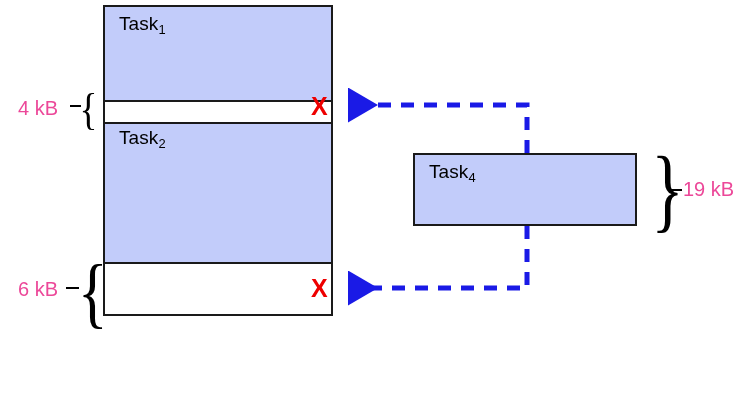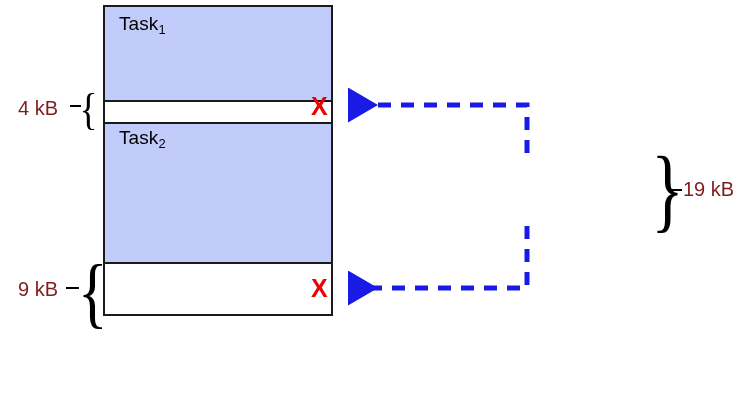--- a/index.html
+++ b/index.html
@@ -74,21 +74,21 @@
     border: 2px solid #1a1a1a;
     background: #c2ccfa;
     z-index: 6;
   }
 
   .size-label {
     position: absolute;
     font-size: 20px;
     line-height: 1;
     white-space: nowrap;
-    color: #7f1d1d;
+    color: #ec4899;
   }
   .lbl-4kb  { left: 18px;  top: 98px; }
   .lbl-8kb  { left: 18px;  top: 279px; }
   .lbl-12kb { left: 683px; top: 179px; }
 
   .brace {
     position: absolute;
     font-family: "Liberation Serif", serif;
     color: #000000;
     line-height: 1;
@@ -178,22 +178,25 @@
 
   </div>
 
   <span class="xmark xmark-4kb">X</span>
   <span class="xmark xmark-8kb">X</span>
 
   <span class="size-label lbl-4kb">4 kB</span>
   <span class="tick tick-4kb"></span>
   <span class="brace brace-4kb">{</span>
 
-  <span class="size-label lbl-8kb">9 kB</span>
+  <span class="size-label lbl-8kb">6 kB</span>
   <span class="tick tick-8kb"></span>
   <span class="brace brace-8kb">{</span>
 
+  <div class="task4-box">
+    <span class="block-label"><span>Task</span><sub>4</sub></span>
+  </div>
 
   <span class="brace brace-12kb">}</span>
   <span class="tick tick-12kb"></span>
   <span class="size-label lbl-12kb">19 kB</span>
 
 </div>
 
 </body></html>

